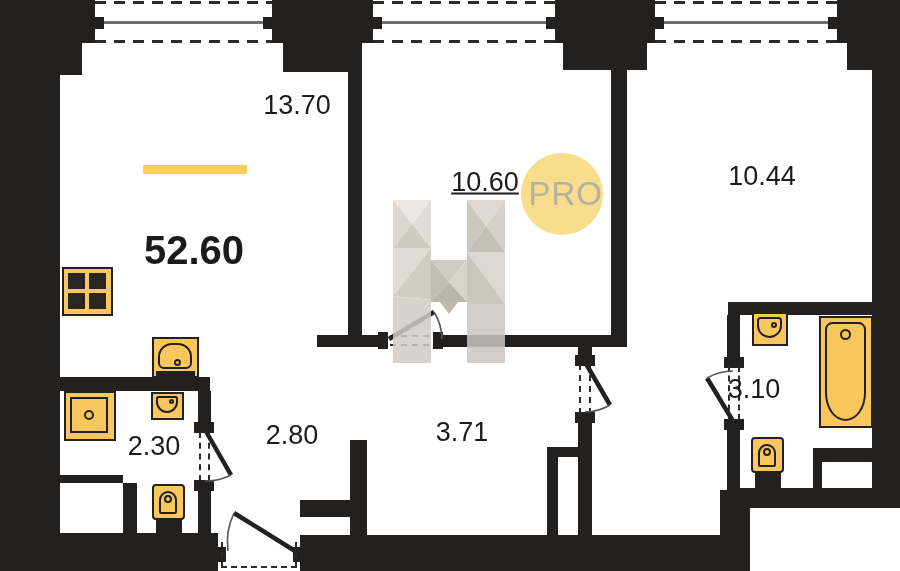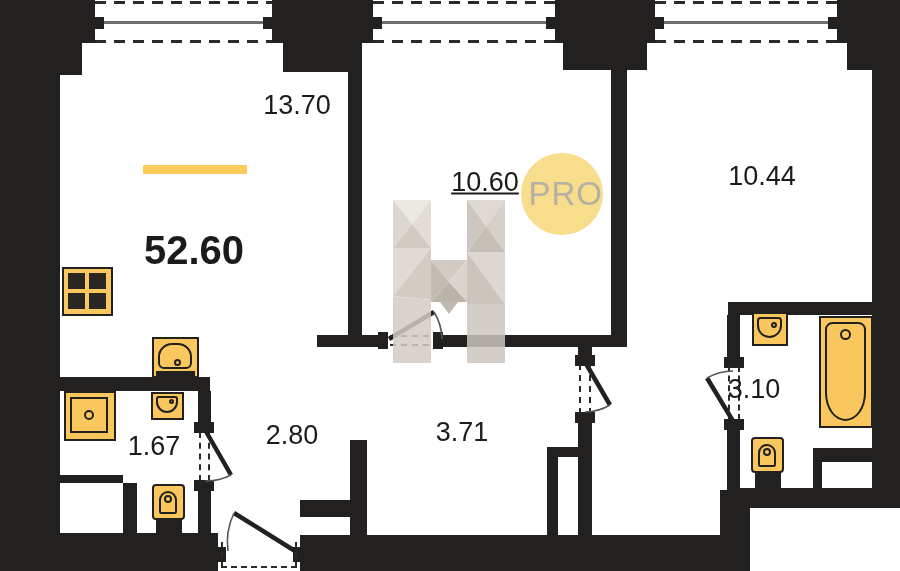--- a/index.html
+++ b/index.html
@@ -197,19 +197,19 @@
   <div class="pro-circle" style="left:521px;top:153px;justify-content:flex-end;">
     <span class="pro-text">PRO</span>
   </div>
 
   <div class="accent-bar" style="left:143px;top:165px;width:104px;height:9px;"></div>
   <div class="total-label" style="left:194px;top:206px;margin-top:44px;">52.60</div>
 
   <div class="room-label" style="left:297px;top:105px;">13.70</div>
   <div class="room-label" style="left:485px;top:182px;text-decoration:underline;">10.60</div>
   <div class="room-label" style="left:762px;top:176px;">10.44</div>
-  <div class="room-label" style="left:154px;top:446px;">1.67</div>
+  <div class="room-label" style="left:154px;top:446px;">2.30</div>
   <div class="room-label" style="left:292px;top:435px;">2.80</div>
   <div class="room-label" style="left:462px;top:432px;">3.71</div>
   <div class="room-label" style="left:754px;top:389px;">3.10</div>
 
 
 </div>
 
 </body></html>

